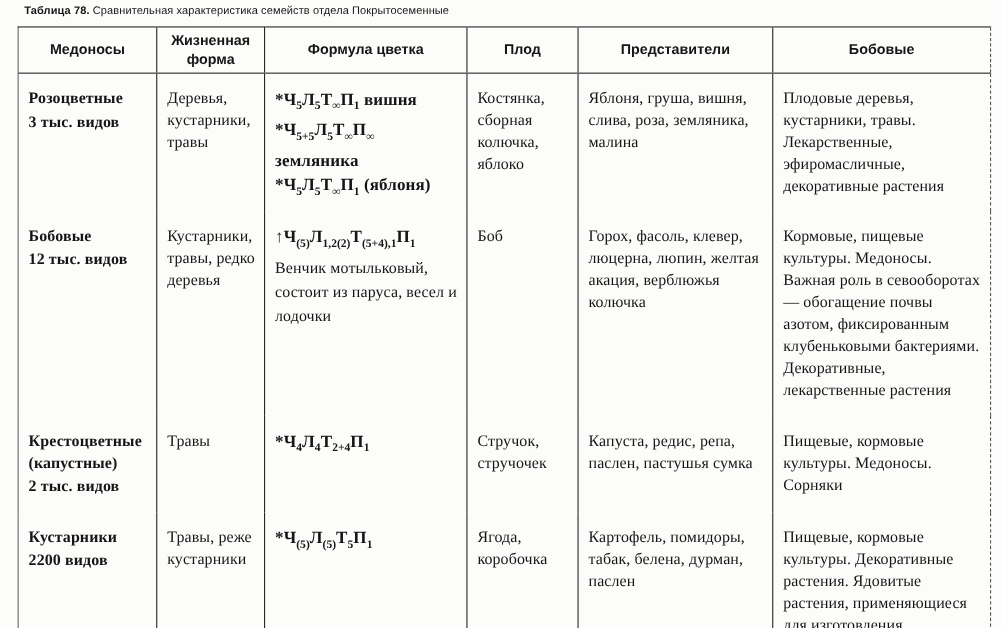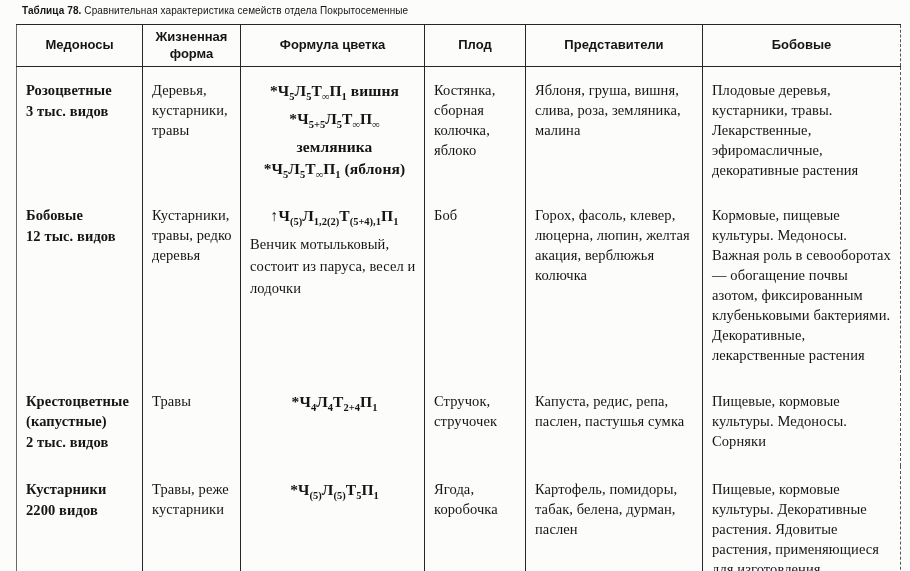--- a/index.html
+++ b/index.html
@@ -46,21 +46,21 @@
   tbody td {
     font-size:14.5px;
     line-height:20px;
     padding:13px 5px 6px 9px;
     letter-spacing:0.1px;
   }
   td.family { font-weight:bold; }
   td.family .count { margin-top:1px; }
 
   .f-line { line-height:22px; }
-  .f-formula { font-weight:bold; font-size:15.5px;text-align:center; }
+  .f-formula { font-weight:bold; font-size:15.5px; }
   .f-formula sub { font-size:10.5px; letter-spacing:0; }
   .f-text { font-weight:normal;font-family:Liberation Serif, serif; }
 </style>
 </head>
 <body>
 
 <div class="page">
 
   <div class="caption">
     <span class="num">Таблица 78.</span>

